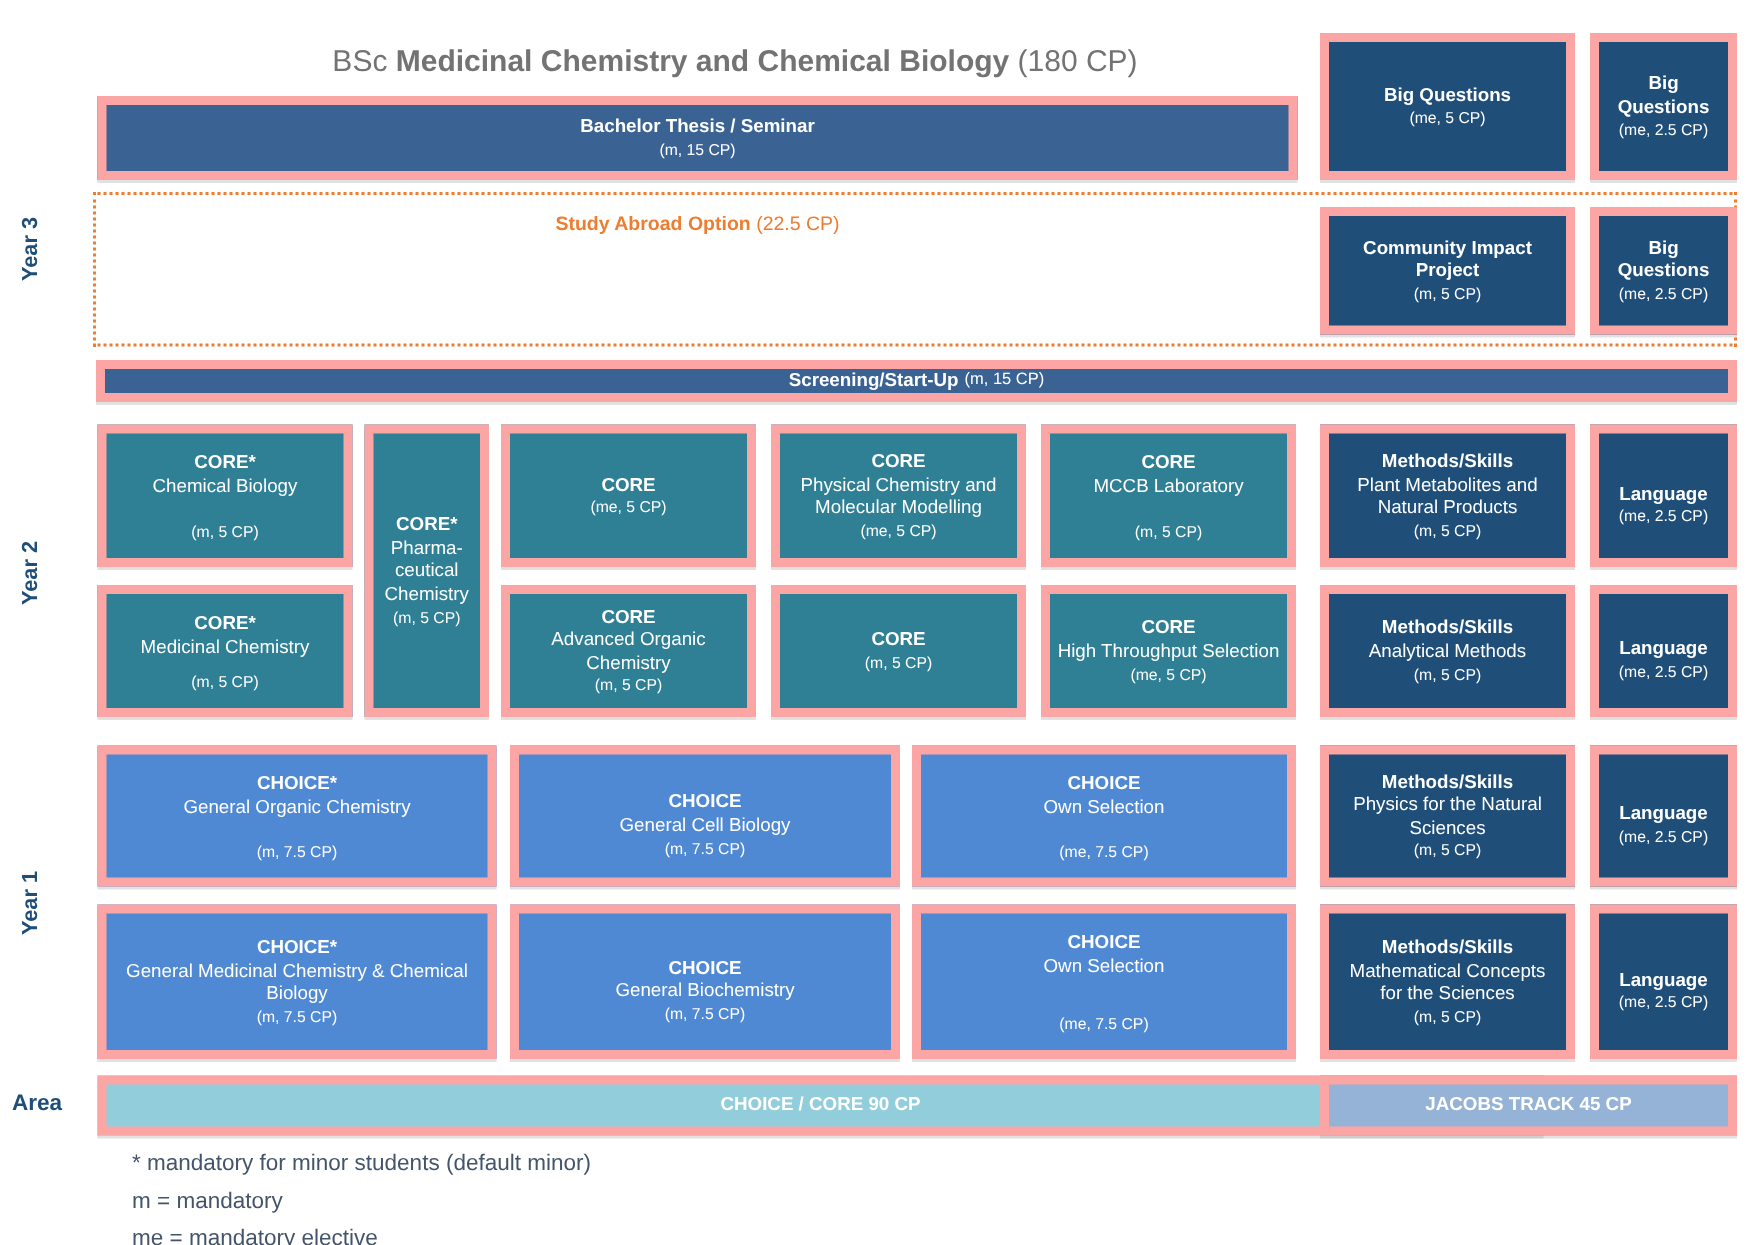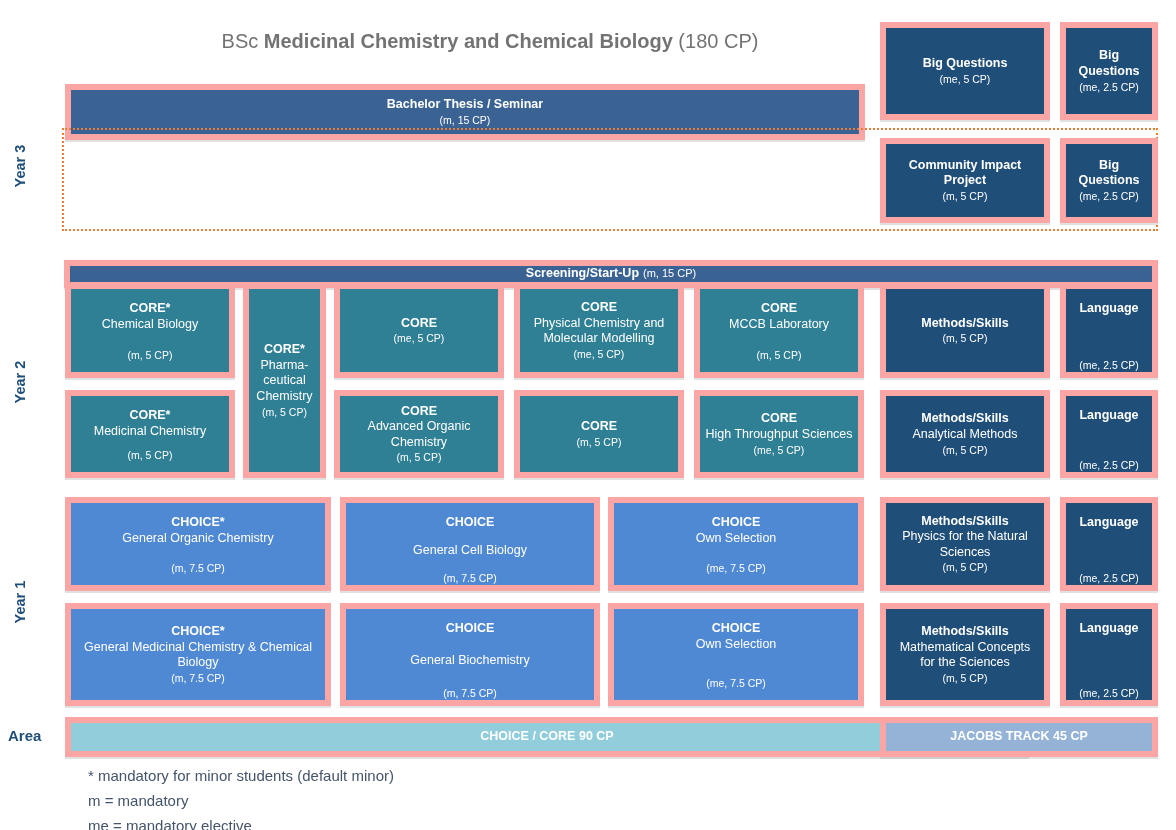--- a/index.html
+++ b/index.html
@@ -7,29 +7,29 @@
     position:relative; width:1176px; height:830px;
     font-family:"Liberation Sans", sans-serif;
     background:#ffffff; overflow:hidden;
   }
   .box{
     position:absolute; box-sizing:border-box; color:#ffffff;
     display:flex; flex-direction:column; align-items:center; text-align:center;
     border:6px solid #fca5a5; box-shadow:0 2px 0 rgba(170,170,170,0.35);
     line-height:1.25;
   }
-  .steel{background:#3a6394;margin-top:20px;}
+  .steel{background:#3a6394;}
   .navy{background:#1f4e79;}
   .teal{background:#2f7f95;}
   .choice{background:#5089d3;}
   .cyan{background:#92cddc;}
   .ltsteel{background:#95b3d7;}
   .v-center{justify-content:center;}
   .v-between{justify-content:space-between; padding-top:12px; padding-bottom:10px;}
-  .v-top{justify-content:space-between; padding-top:12px;}
+  .v-top{justify-content:center; padding-top:12px;}
   .box{padding-left:5px; padding-right:5px;}
   .cat{font-weight:700; font-size:12.5px;}
   .nm{font-size:12.5px;}
   .cp{font-size:10.5px; margin-top:1px;}
   .one-line{flex-direction:row; align-items:center; justify-content:center; gap:4px;}
   .one-line .cat{font-size:12.5px;}
   .one-line .cp{margin-top:0; font-size:11px;}
   #title{
     position:absolute; left:90px; top:30px; width:800px; text-align:center;
     font-size:20px; color:#737373;
@@ -89,20 +89,24 @@
   <div class="box navy v-center" style="left:880px;top:22px;width:170px;height:98px;">
     <div class="cat">Big Questions</div>
     <div class="cp">(me, 5 CP)</div>
   </div>
   <div class="box navy v-center" style="left:1060px;top:22px;width:98px;height:98px;">
     <div class="cat">Big Questions</div>
     <div class="cp">(me, 2.5 CP)</div>
   </div>
 
   <div id="dashed-frame"></div>
+  <div id="study-abroad">
+    <span class="b">Study Abroad Option</span>
+    <span>(22.5 CP)</span>
+  </div>
   <div class="box navy v-center" style="left:880px;top:138px;width:170px;height:85px;">
     <div class="cat">Community Impact Project</div>
     <div class="cp">(m, 5 CP)</div>
   </div>
   <div class="box navy v-center" style="left:1060px;top:138px;width:98px;height:85px;">
     <div class="cat">Big Questions</div>
     <div class="cp">(me, 2.5 CP)</div>
   </div>
 
   <div class="box steel one-line" style="left:64px;top:240px;width:1094px;height:28px;">
@@ -133,20 +137,21 @@
   </div>
   <div class="box teal v-between" style="left:694px;top:283px;width:170px;height:95px;">
     <div>
         <div class="cat">CORE</div>
         <div class="nm">MCCB Laboratory</div>
       </div>
     <div class="cp">(m, 5 CP)</div>
   </div>
   <div class="box navy v-center" style="left:880px;top:283px;width:170px;height:95px;">
     <div class="cat">Methods/Skills</div>
+    <div class="nm">Plant Metabolites and Natural Products</div>
     <div class="cp">(m, 5 CP)</div>
   </div>
   <div class="box navy v-top" style="left:1060px;top:283px;width:98px;height:95px;">
     <div class="cat">Language</div>
     <div class="cp">(me, 2.5 CP)</div>
   </div>
 
   <div class="box teal v-between" style="left:65px;top:390px;width:170px;height:88px;">
     <div>
         <div class="cat">CORE*</div>
@@ -158,21 +163,21 @@
     <div class="cat">CORE</div>
     <div class="nm">Advanced Organic Chemistry</div>
     <div class="cp">(m, 5 CP)</div>
   </div>
   <div class="box teal v-center" style="left:514px;top:390px;width:170px;height:88px;">
     <div class="cat">CORE</div>
     <div class="cp">(m, 5 CP)</div>
   </div>
   <div class="box teal v-center" style="left:694px;top:390px;width:170px;height:88px;">
     <div class="cat">CORE</div>
-    <div class="nm">High Throughput Sciences</div>
+    <div class="nm">High Throughput Selection</div>
     <div class="cp">(me, 5 CP)</div>
   </div>
   <div class="box navy v-center" style="left:880px;top:390px;width:170px;height:88px;">
     <div class="cat">Methods/Skills</div>
     <div class="nm">Analytical Methods</div>
     <div class="cp">(m, 5 CP)</div>
   </div>
   <div class="box navy v-top" style="left:1060px;top:390px;width:98px;height:88px;">
     <div class="cat">Language</div>
     <div class="cp">(me, 2.5 CP)</div>

